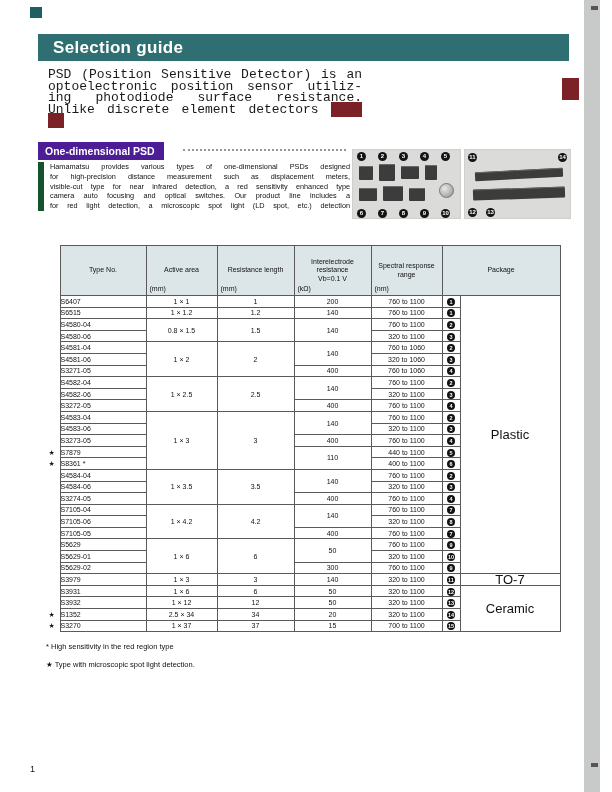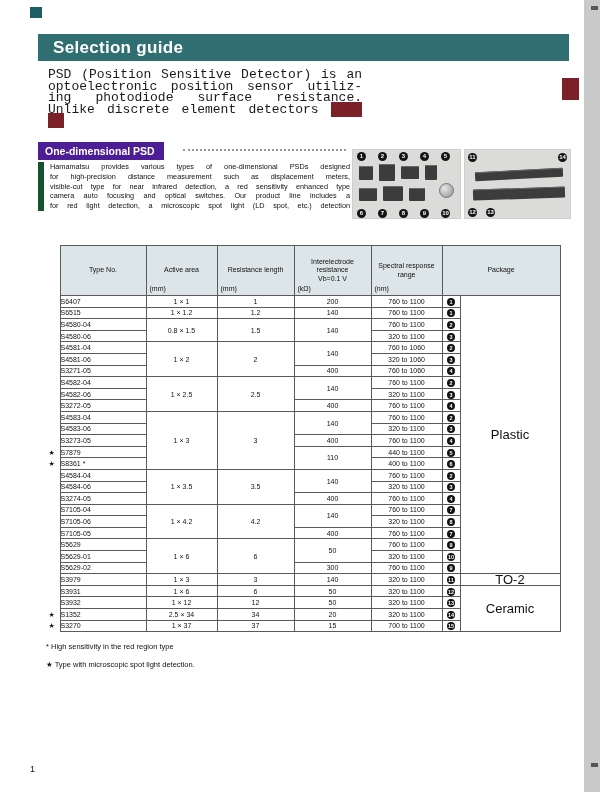--- a/index.html
+++ b/index.html
@@ -349,21 +349,21 @@
           <td class="bcell badgecell"><span class="tbadge">9</span></td>
         </tr>
         <tr>
           <td class="starcell nob"></td>
           <td class="bcell typecell">S3979</td>
           <td class="bcell num" rowspan="1">1 × 3</td>
           <td class="bcell num" rowspan="1">3</td>
           <td class="bcell num" rowspan="1">140</td>
           <td class="bcell num">320 to 1100</td>
           <td class="bcell badgecell"><span class="tbadge">11</span></td>
-          <td class="bcell pkgcell" rowspan="1">TO-2</td>
+          <td class="bcell pkgcell" rowspan="1">TO-7</td>
         </tr>
         <tr>
           <td class="starcell nob"></td>
           <td class="bcell typecell">S3931</td>
           <td class="bcell num" rowspan="1">1 × 6</td>
           <td class="bcell num" rowspan="1">6</td>
           <td class="bcell num" rowspan="1">50</td>
           <td class="bcell num">320 to 1100</td>
           <td class="bcell badgecell"><span class="tbadge">12</span></td>
           <td class="bcell pkgcell" rowspan="4">Ceramic</td>

